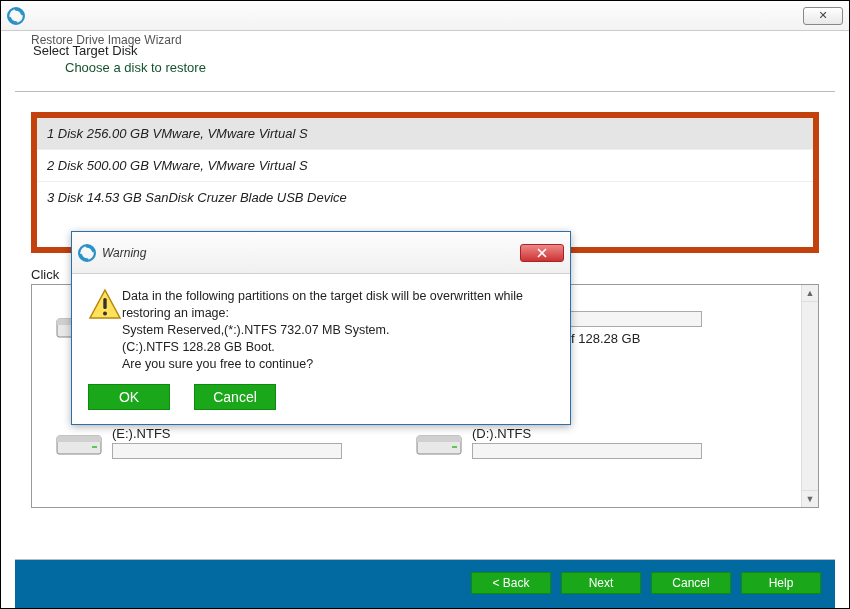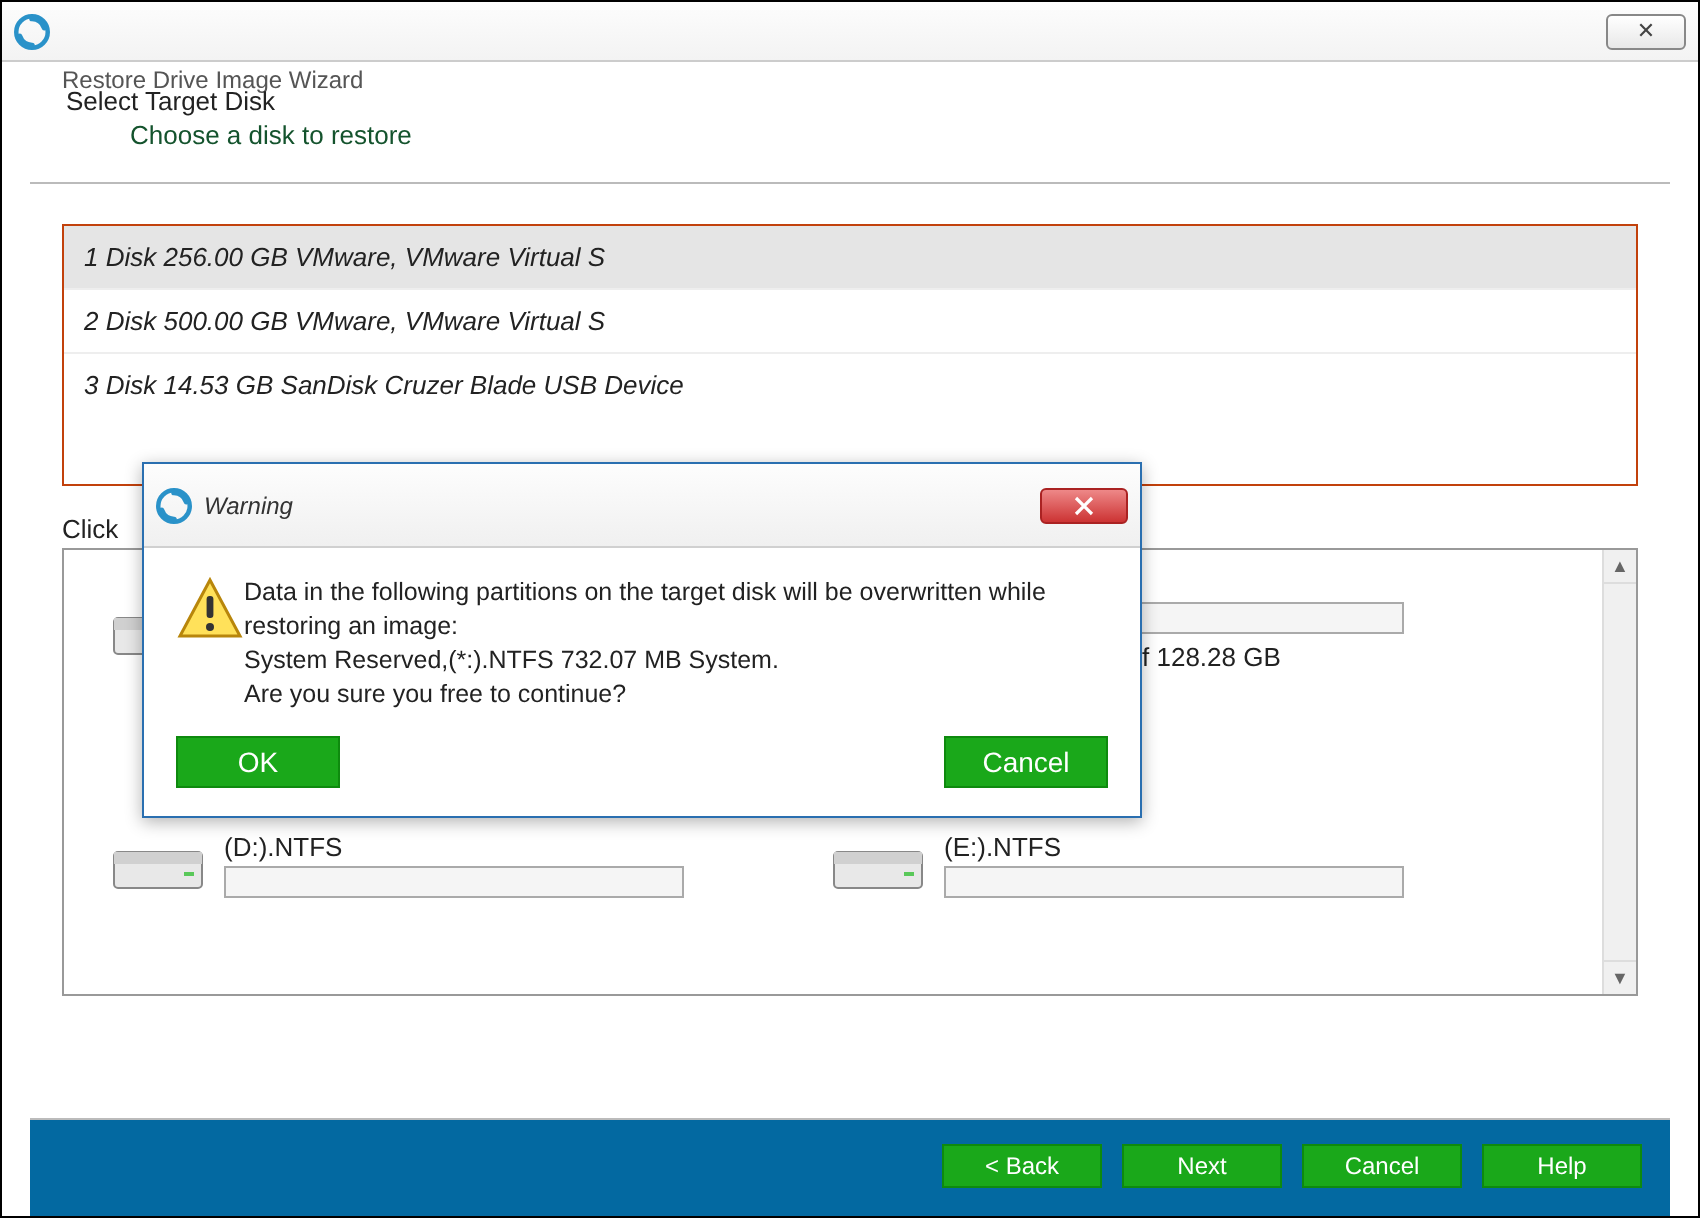--- a/index.html
+++ b/index.html
@@ -11,21 +11,21 @@
     .titlebar .title { font-size: 12px; color: #555; margin-top: 48px; }
     .titlebar .spacer { flex: 1; }
     .titlebar .close-btn { width: 40px; height: 18px; border: 1px solid #888; border-radius: 3px; background: linear-gradient(#fff,#e8e8e8); font-size: 11px; display: flex; align-items: center; justify-content: center; color: #444; cursor: pointer; }
     
     .header { padding: 12px 18px 16px 18px; border-bottom: 1px solid #bbb; margin: 0 14px; }
     .header .h1 { font-size: 13px; color: #222; }
     .header .h2 { font-size: 13px; color: #14532d; margin-left: 32px; margin-top: 2px; }
     
     .content { padding: 20px 30px 0 30px; }
     
-    .disk-list { border: 1px solid #c2410c; background: #fff; }
+    .disk-list { border: 6px solid #c2410c; background: #fff; }
     .disk-row { padding: 8px 10px; font-size: 13px; font-style: italic; color: #222; border-top: 1px solid #eee; cursor: pointer; }
     .disk-row:first-child { border-top: none; }
     .disk-row.selected { background: #e5e5e5; }
     .disk-list .disk-blank { height: 34px; }
     
     .click-label { font-size: 13px; color: #222; margin-top: 14px; }
     
     .volume-panel { border: 1px solid #999; margin-top: 2px; height: 224px; position: relative; }
     .volume-inner { padding: 24px 24px; display: flex; flex-wrap: wrap; gap: 60px 60px; height: 100%; overflow: hidden; }
     .volume-item { width: 300px; display: flex; align-items: flex-start; gap: 10px; }
@@ -51,21 +51,21 @@
     .dialog-titlebar .dlg-icon { width: 18px; height: 18px; margin-right: 6px; display:flex; align-items:center; justify-content:center;}
     .dialog-titlebar .dlg-icon svg { width: 18px; height: 18px; }
     .dialog-titlebar .dlg-title { font-size: 12px; font-style: italic; color: #333; }
     .dialog-titlebar .spacer { flex: 1; }
     .dialog-close { width: 44px; height: 18px; background: linear-gradient(#e88,#c33); border: 1px solid #a22; border-radius: 3px; display: flex; align-items: center; justify-content: center; cursor: pointer; }
     .dialog-close svg { width: 10px; height: 10px; }
     .dialog-body { padding: 14px 4px 12px 16px; display: flex; }
     .warn-icon { width: 34px; height: 34px; flex-shrink: 0; }
     .warn-icon svg { width: 34px; height: 34px; }
     .dialog-text { font-size: 12.5px; color: #222; line-height: 1.35; }
-    .dialog-buttons { display: flex; justify-content: space-between; gap: 24px; padding: 0 16px 14px 16px; }
+    .dialog-buttons { display: flex; justify-content: flex-start; gap: 24px; padding: 0 16px 14px 16px; }
     .dlg-btn { width: 82px; height: 26px; background: #1aa81a; border: 1px solid #0e8a0e; color: #fff; font-size: 14px; cursor: pointer; display:flex; align-items:center; justify-content:center; }
   </style>
 </head>
 <body>
 
 <div class="titlebar">
   <span class="app-icon">
     <svg viewBox="0 0 32 32">
         <circle cx="16" cy="16" r="14" fill="none" stroke="#2a92c9" stroke-width="4"></circle>
         <path d="M16 4 A12 12 0 0 1 27 12" fill="none" stroke="#2a92c9" stroke-width="5" stroke-linecap="round"></path>
@@ -134,36 +134,36 @@
 
       <div class="volume-item">
         <span class="drive-icon">
           <svg viewBox="0 0 46 30">
               <rect x="1" y="8" width="44" height="18" rx="2" fill="#e8e8e8" stroke="#888"></rect>
               <rect x="1" y="8" width="44" height="6" fill="#d0d0d0"></rect>
               <rect x="36" y="18" width="5" height="2" fill="#59c859"></rect>
             </svg>
         </span>
         <div class="volume-info">
-          <div class="volume-name">(D:).NTFS</div>
+          <div class="volume-name">(E:).NTFS</div>
           <div class="progress-bar"></div>
           <div class="volume-free"></div>
         </div>
       </div>
 
       <div class="volume-item">
         <span class="drive-icon">
           <svg viewBox="0 0 46 30">
               <rect x="1" y="8" width="44" height="18" rx="2" fill="#e8e8e8" stroke="#888"></rect>
               <rect x="1" y="8" width="44" height="6" fill="#d0d0d0"></rect>
               <rect x="36" y="18" width="5" height="2" fill="#59c859"></rect>
             </svg>
         </span>
         <div class="volume-info">
-          <div class="volume-name">(E:).NTFS</div>
+          <div class="volume-name">(D:).NTFS</div>
           <div class="progress-bar"></div>
           <div class="volume-free"></div>
         </div>
       </div>
     </div>
     <div class="scrollbar">
       <div class="scroll-arrow up">▲</div>
       <div class="scroll-arrow down">▼</div>
     </div>
   </div>
@@ -199,20 +199,21 @@
     <span class="warn-icon">
       <svg viewBox="0 0 34 34">
           <polygon points="17,2 32,30 2,30" fill="#ffe15a" stroke="#b8860b" stroke-width="1.5"></polygon>
           <rect x="15.3" y="10" width="3.4" height="11" rx="1.5" fill="#333"></rect>
           <circle cx="17" cy="25.5" r="2" fill="#333"></circle>
         </svg>
     </span>
     <div class="dialog-text">
       <div>Data in the following partitions on the target disk will be overwritten while restoring an image:</div>
       <div>System Reserved,(*:).NTFS 732.07 MB System.</div>
+      <div>(C:).NTFS 128.28 GB Boot.</div>
       <div>Are you sure you free to continue?</div>
     </div>
   </div>
   <div class="dialog-buttons">
     <div class="dlg-btn">OK</div>
     <div class="dlg-btn">Cancel</div>
   </div>
 </div>
 
 </body></html>

